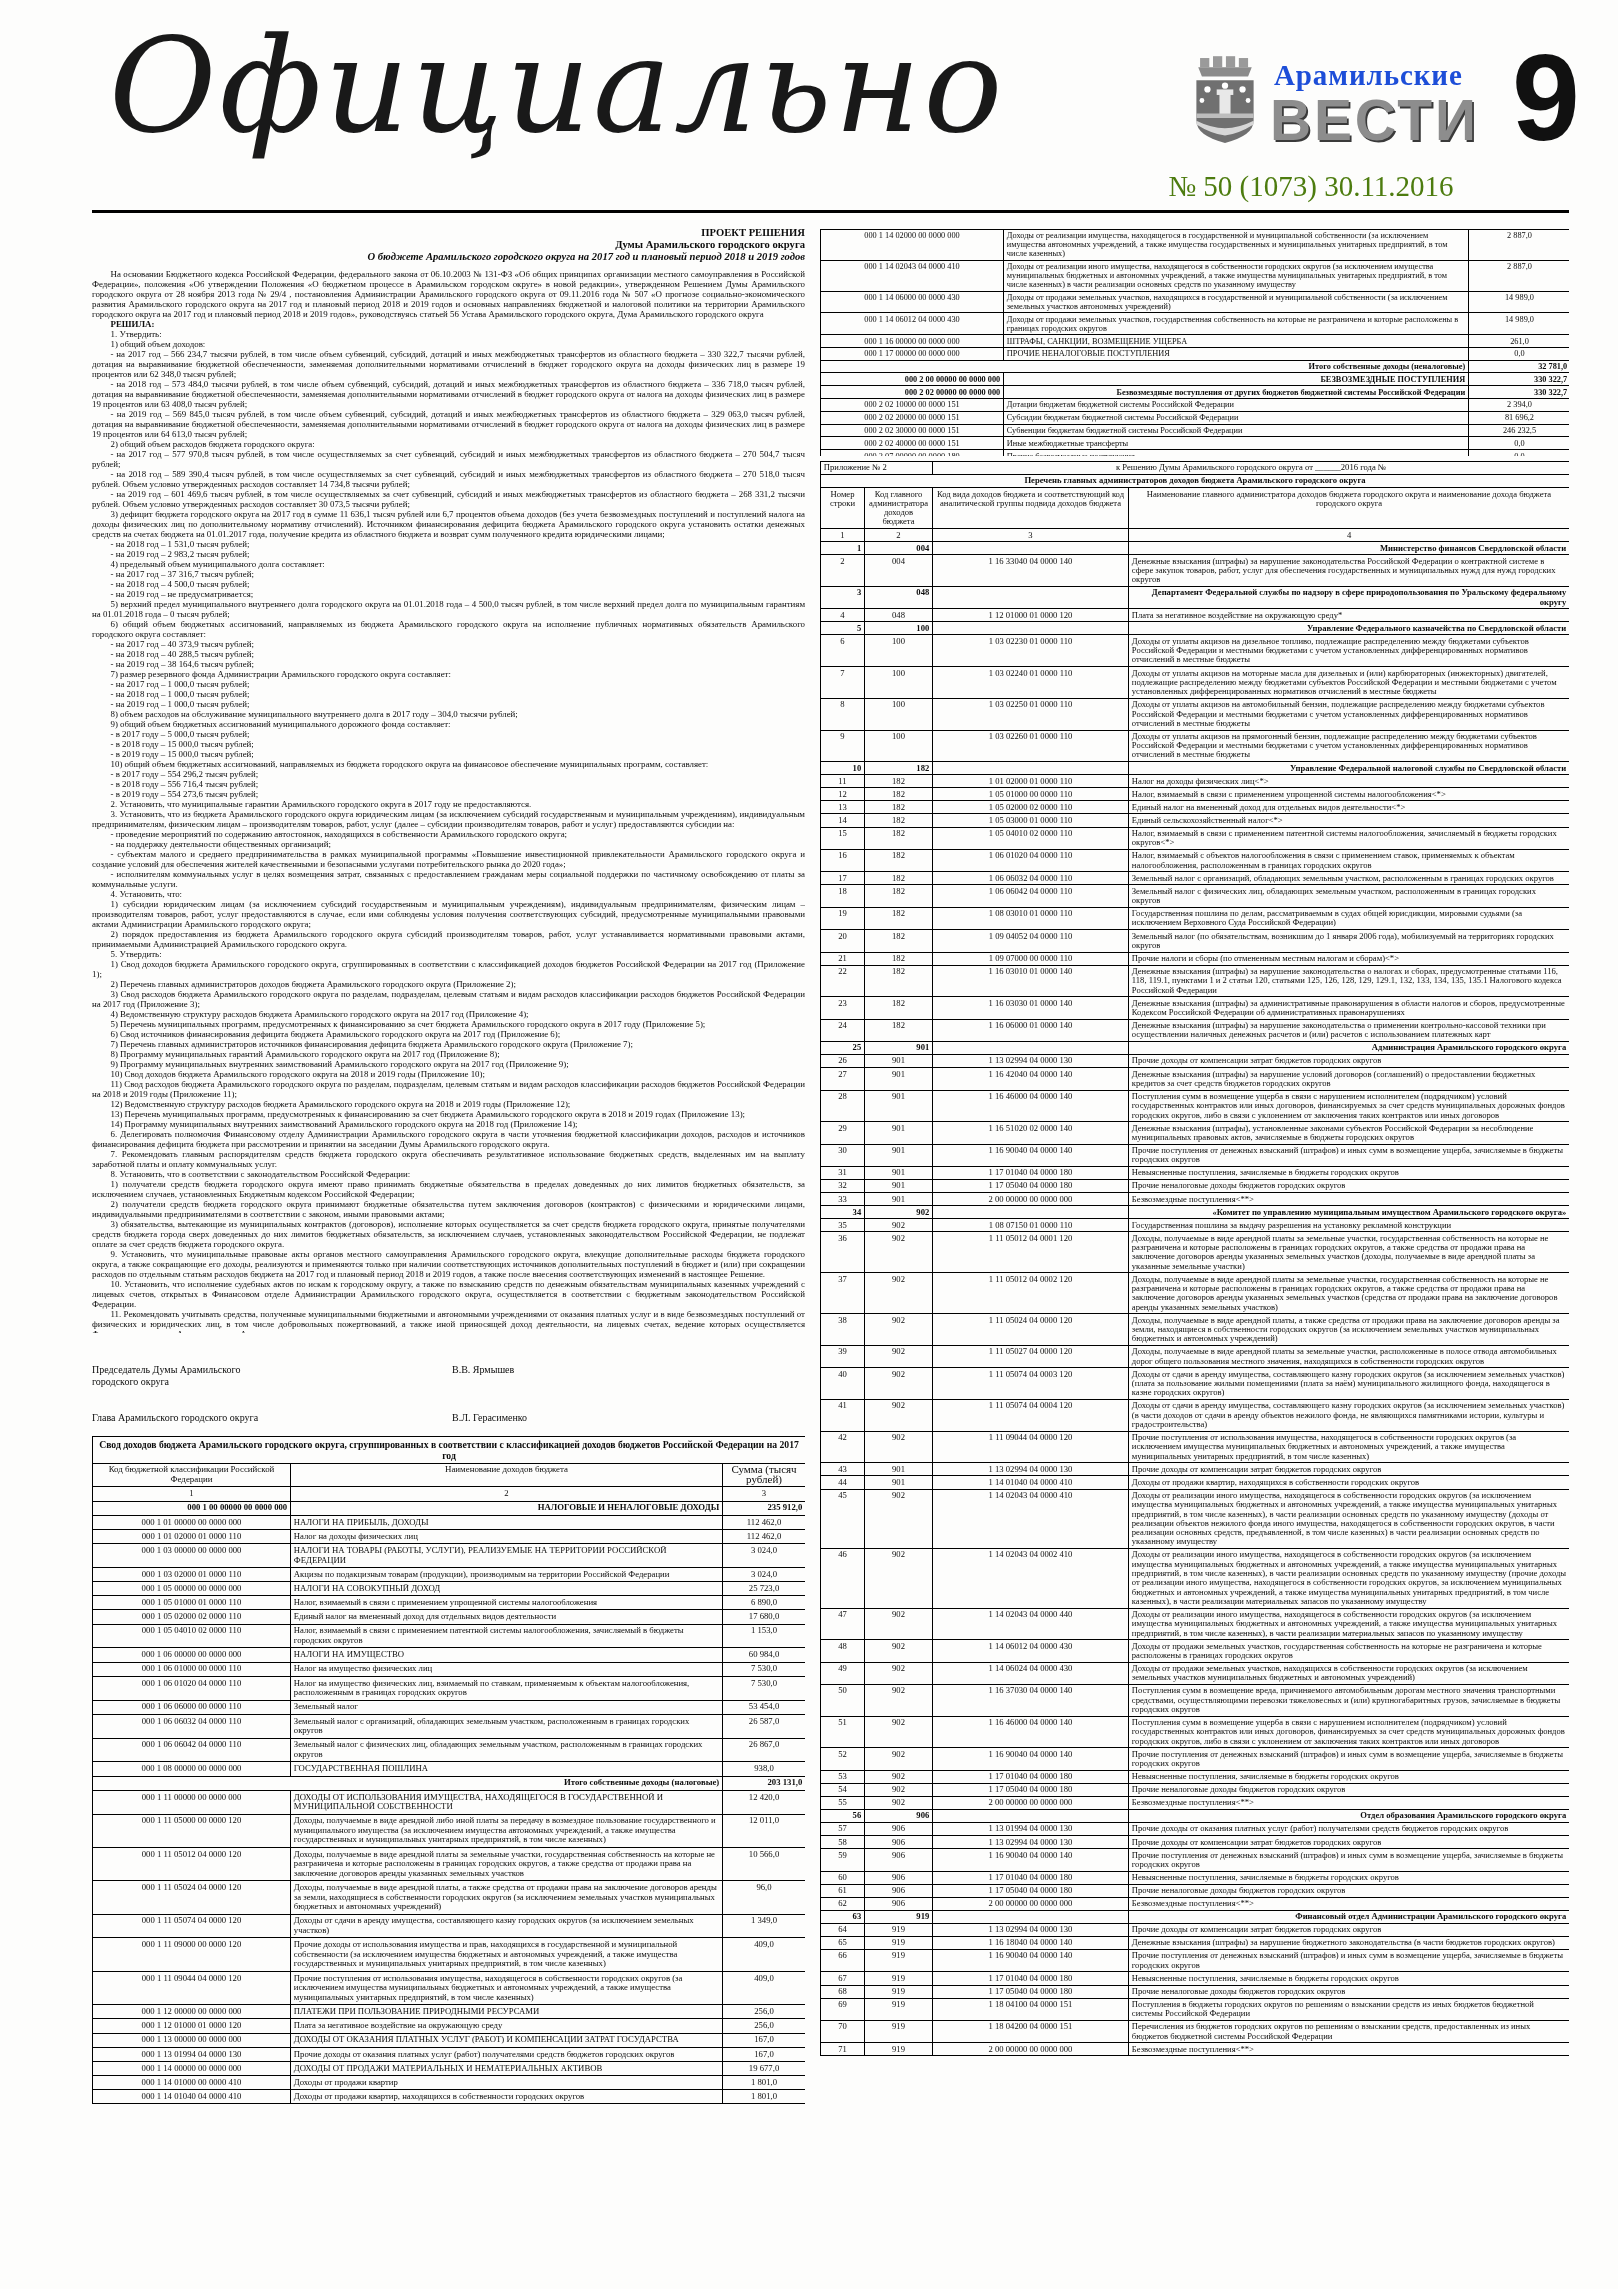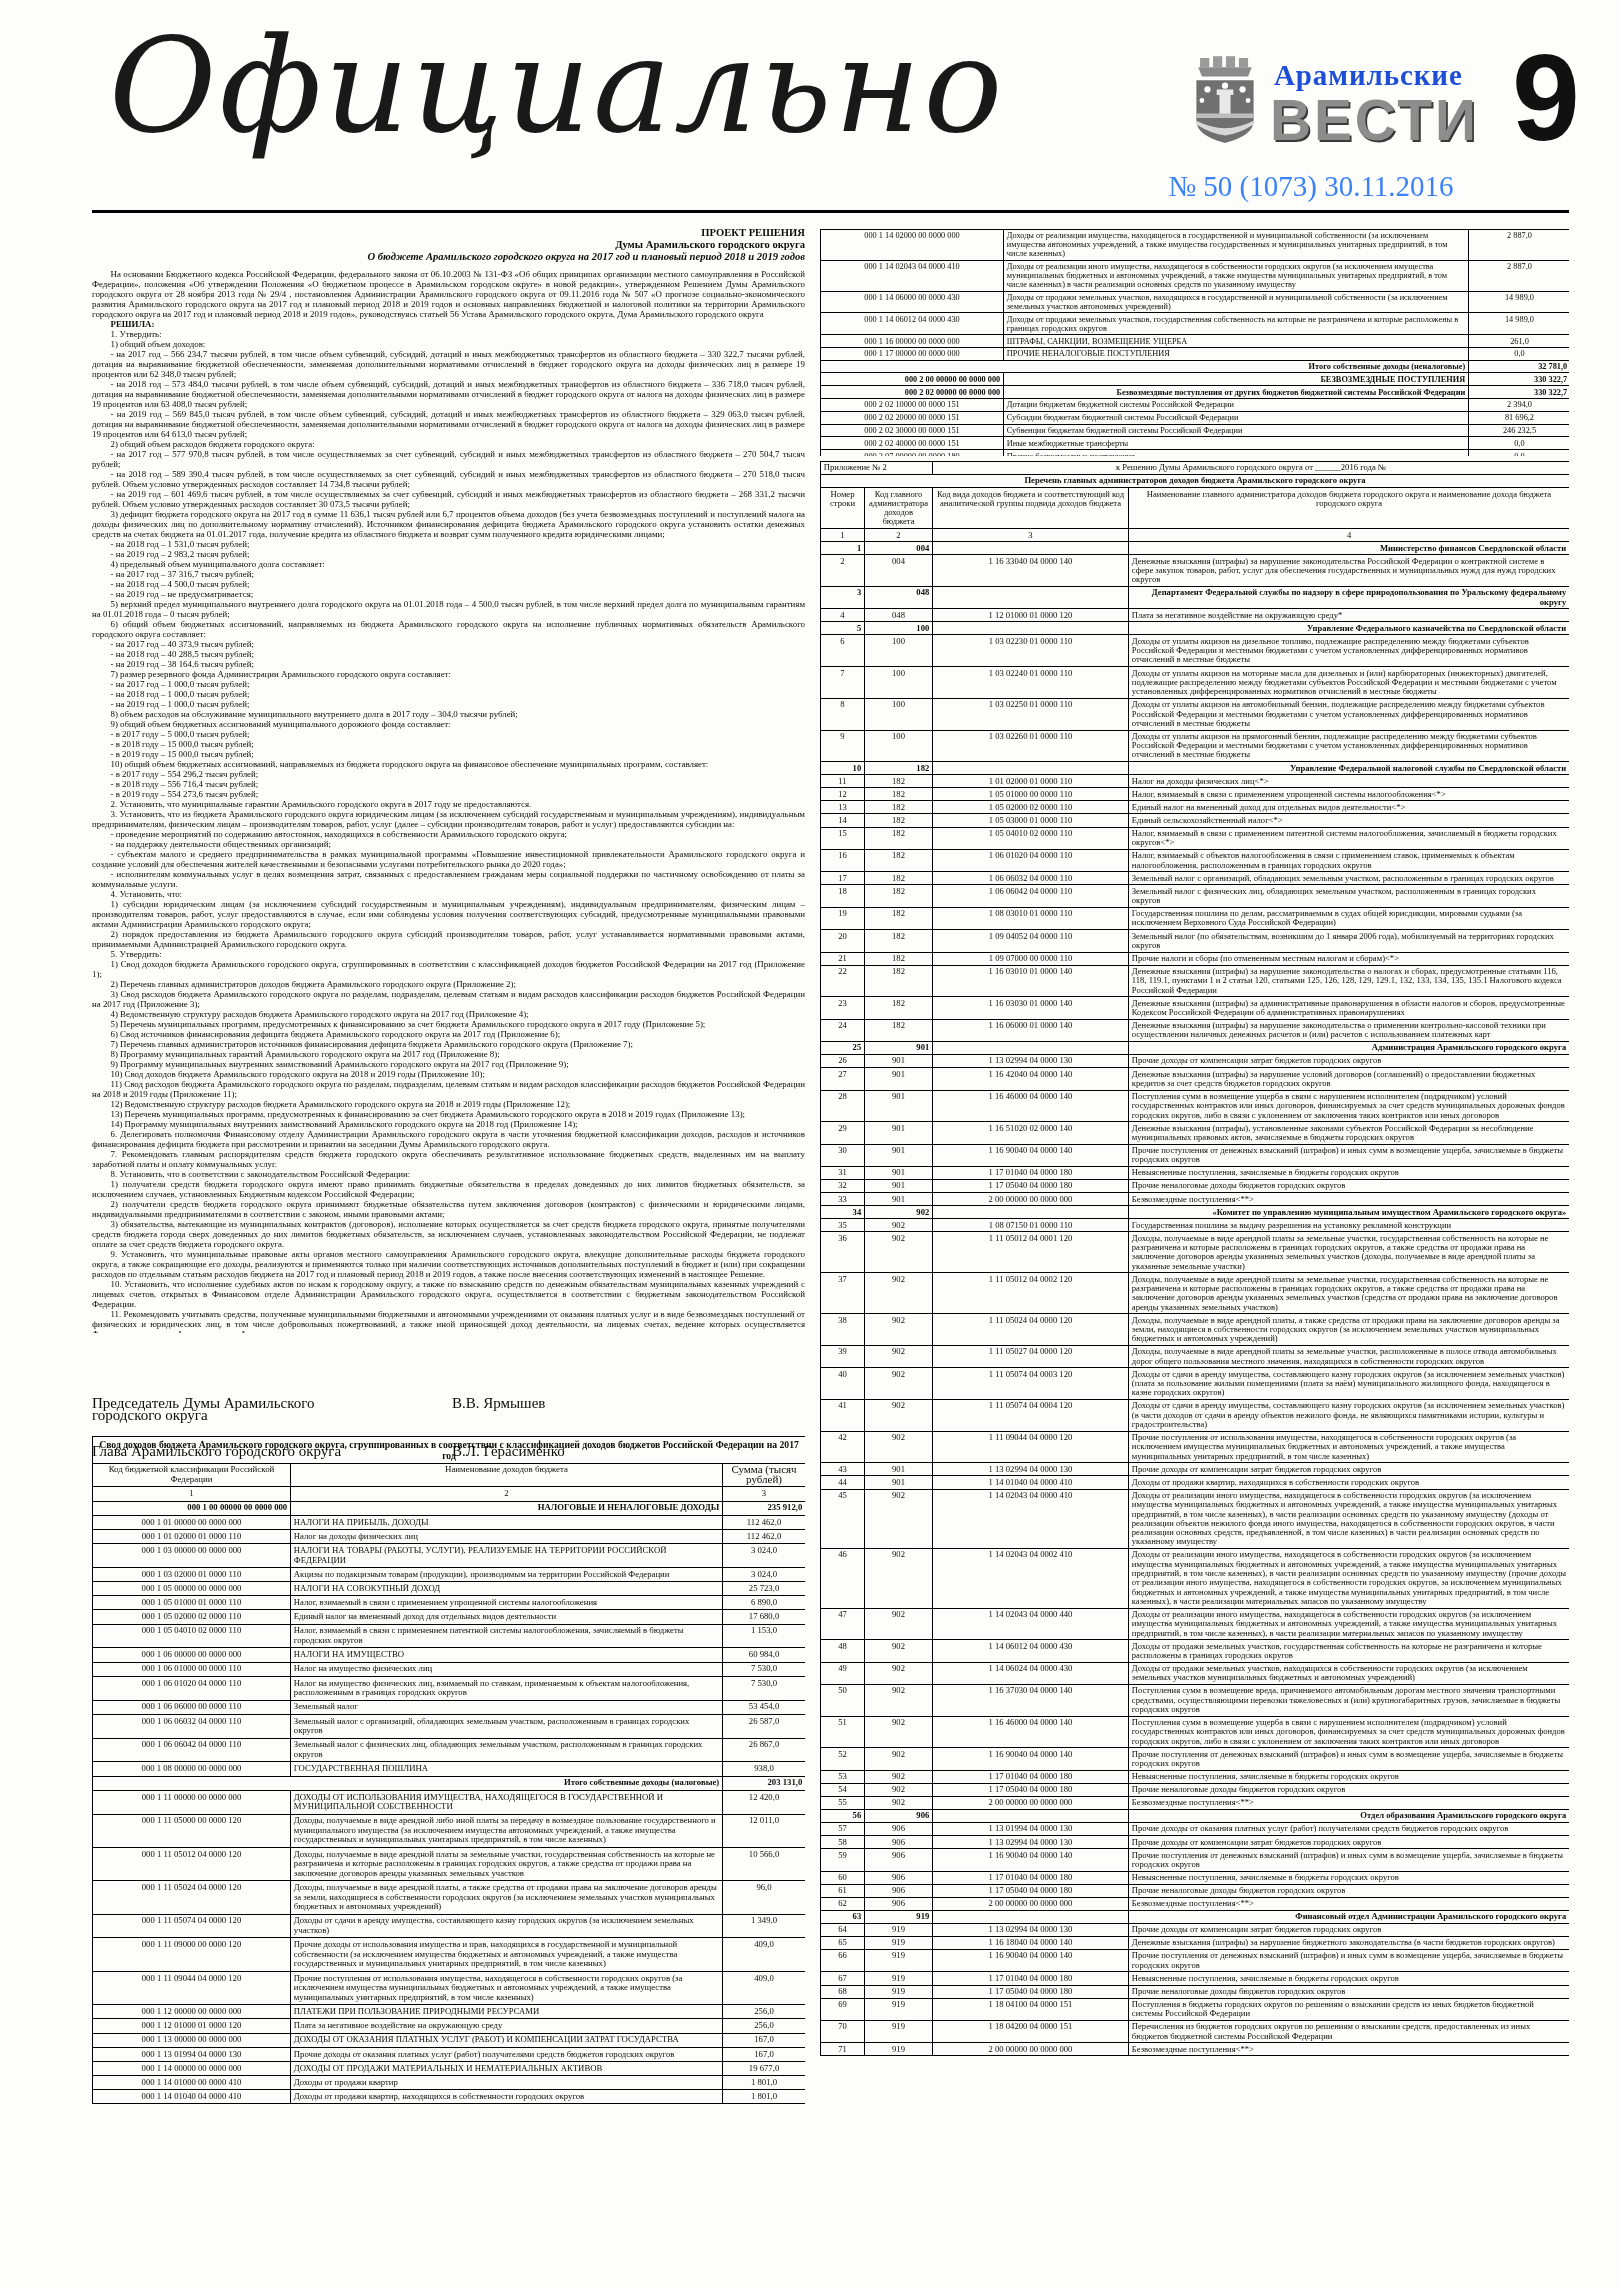--- a/index.html
+++ b/index.html
@@ -12,30 +12,30 @@
   #logo{position:absolute;left:1189px;top:52px;width:305px;}
   #crest{position:absolute;left:0;top:3.7px;}
   #logo-top{position:absolute;left:85px;top:7.4px;font-family:Liberation Serif, serif;
         font-weight:bold;font-size:29px;color:#1d4ed8;letter-spacing:0.9px;}
   #logo-bottom{position:absolute;left:81px;top:35px;font-family:"Liberation Sans",sans-serif;
         font-weight:bold;font-size:57px;color:#8d8d8d;letter-spacing:2.8px;
         text-shadow:1.8px 1.8px 0 #3a3a3a;}
   #pageno{position:absolute;left:1512px;top:28px;font-family:"Liberation Sans",sans-serif;
         font-weight:bold;font-size:122px;color:#111;}
   #issue{position:absolute;left:1117px;top:170px;width:388px;text-align:center;
-        font-size:29px;color:#3b82f6;}
+        font-size:29px;color:#4d7c0f;}
   #rule{position:absolute;left:92px;top:210px;width:1477px;height:2.8px;background:#000;}
   
   #article{position:absolute;left:92px;top:227px;width:713px;height:1106px;overflow:hidden;}
   .kick{ text-align:right;font-weight:bold;font-size:10.6px;line-height:12px;}
   .kick.i{font-style:italic;}
   #body-paras{margin-top:5.5px;}
   #body-paras p{margin:0;text-align:justify;text-indent:18.5px;font-size:8.9px;line-height:10px;}
   #body-paras p.b{font-weight:bold;}
-  #sigs{position:absolute;left:92px;top:1397px;width:591px;font-size:15px;line-height:12px;}
+  #sigs{position:absolute;left:92px;top:1364px;width:591px;font-size:10px;line-height:12px;}
   .sig-row{display:flex;margin-bottom:24px;}
   .sig-role{width:305px;white-space:pre-line;}
   .sig-name{margin-left:55px;}
   
   table{border-collapse:collapse;table-layout:fixed;width:100%;}
   td,th{border:1.5px solid #000;padding:1.8px 2.8px;font-size:8.7px;line-height:9.6px;
         vertical-align:top;word-wrap:break-word;}
   .cap{font-weight:bold;text-align:center;font-size:9.7px;line-height:11px;margin-top:12px;}
   .num{text-align:center;}
   .codec{text-align:center;}

